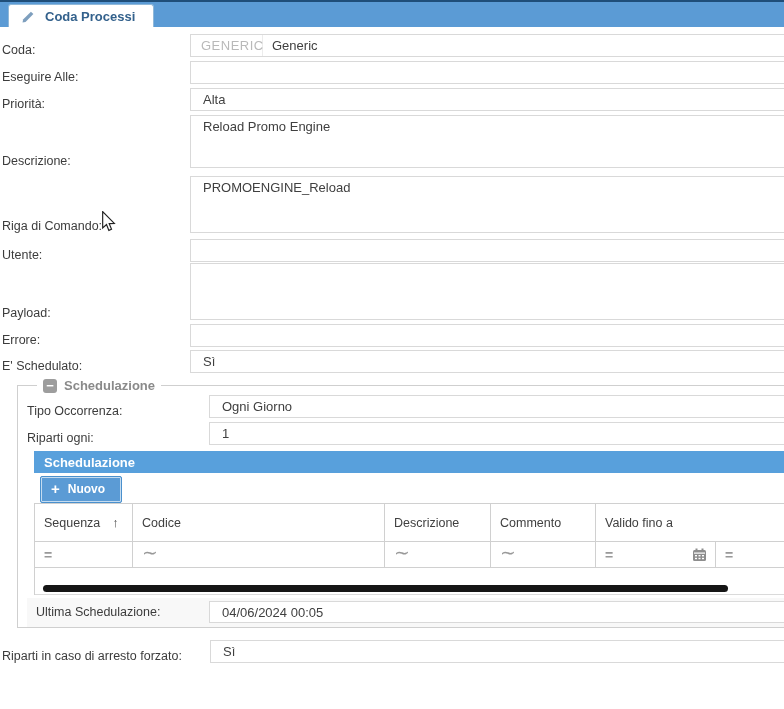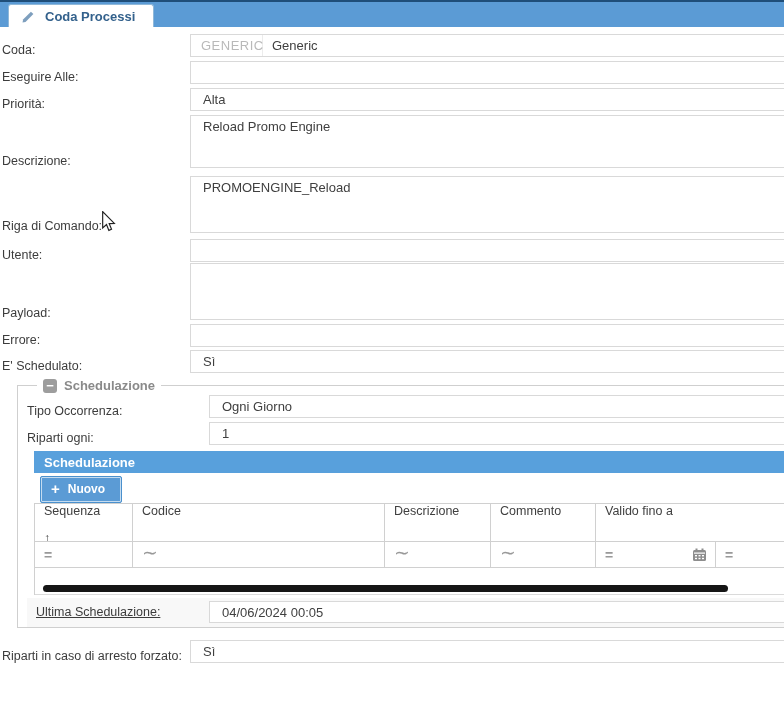--- a/index.html
+++ b/index.html
@@ -58,40 +58,40 @@
   .gtoolbar { height:30px; background:#fff; padding:3px 0 0 6px; }
   .btn-nuovo {
     display:inline-flex; align-items:center; gap:8px; cursor:pointer;
     background:#5b9bd5; border:1px solid #4a90cd; border-radius:2px;
     box-shadow: inset 0 0 0 1px rgba(255,255,255,.65);
     color:#fff; font-weight:bold; font-size:12px; padding:5px 16px 6px 10px;
   }
   .btn-nuovo .plus { font-size:15px; font-weight:bold; line-height:10px; }
   .gridbox { border-left:1px solid #d0d0d0; }
   .ghead { display:flex; border-top:1px solid #d0d0d0; border-bottom:1px solid #d0d0d0; height:39px; }
-  .gcol { border-right:1px solid #d0d0d0; display:flex; align-items:flex-start; gap:12px;
-          padding-left:9px; font-size:12.5px; color:#404040; cursor:pointer; overflow:hidden;flex-direction:column; }
+  .gcol { border-right:1px solid #d0d0d0; display:flex; align-items:center; gap:12px;
+          padding-left:9px; font-size:12.5px; color:#404040; cursor:pointer; overflow:hidden; }
   .sorticon { color:#4a4a4a; font-size:13px; }
   .w0{width:98px;flex:none}.w1{width:252px;flex:none}.w2{width:106px;flex:none}
   .w3{width:105px;flex:none}.w4{width:120px;flex:none}.w5{flex:1;min-width:0}
   .gfilter { display:flex; height:26px; border-bottom:1px solid #d0d0d0; }
   .gfcell { border-right:1px solid #d0d0d0; display:flex; align-items:center;
             justify-content:space-between; padding:0 8px 0 9px; overflow:hidden; cursor:text; }
   .glyph-eq { color:#999; font-weight:bold; font-size:14px; }
   .glyph-like { color:#999; font-size:19px; line-height:10px; padding-bottom:4px; }
   .gbody { height:15px; background:#fff; }
   .gscroll { height:12px; position:relative; border-bottom:1px solid #dadada; background:#fff; }
   .gthumb { position:absolute; left:8px; top:2px; width:685px; height:7px;
             background:#151515; border-radius:4px; cursor:pointer; }
   
   .fsfooter { background:#f8f8f8; margin:3px 0 0 0; padding:3px 0 4px 0; display:flex; align-items:center; }
-  .fsfooter .flabel { padding-left:9px; padding-top:0;text-decoration:underline; }
+  .fsfooter .flabel { padding-left:9px; padding-top:0; }
   .fsfooter .fctl { height:22px; }
   
-  .bottomrow { margin-top:0; }
+  .bottomrow { margin-top:0;gap:20px; }
   
   .mouse-cursor { position:absolute; left:101px; top:211px; pointer-events:none; }
   .calicon { display:flex; align-items:center; }
 </style>
 </head>
 <body>
 
 <div class="tabbar">
   <div class="tab">
     <span class="icon">

